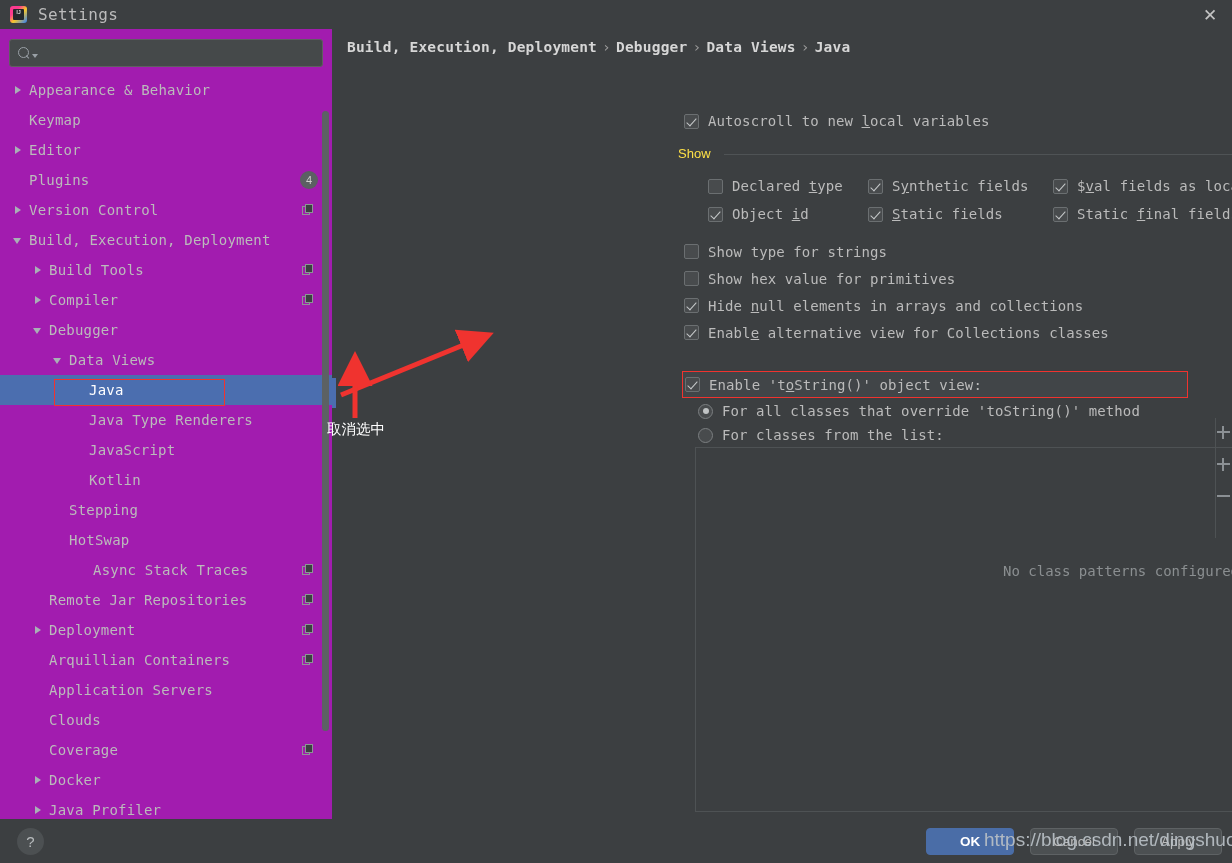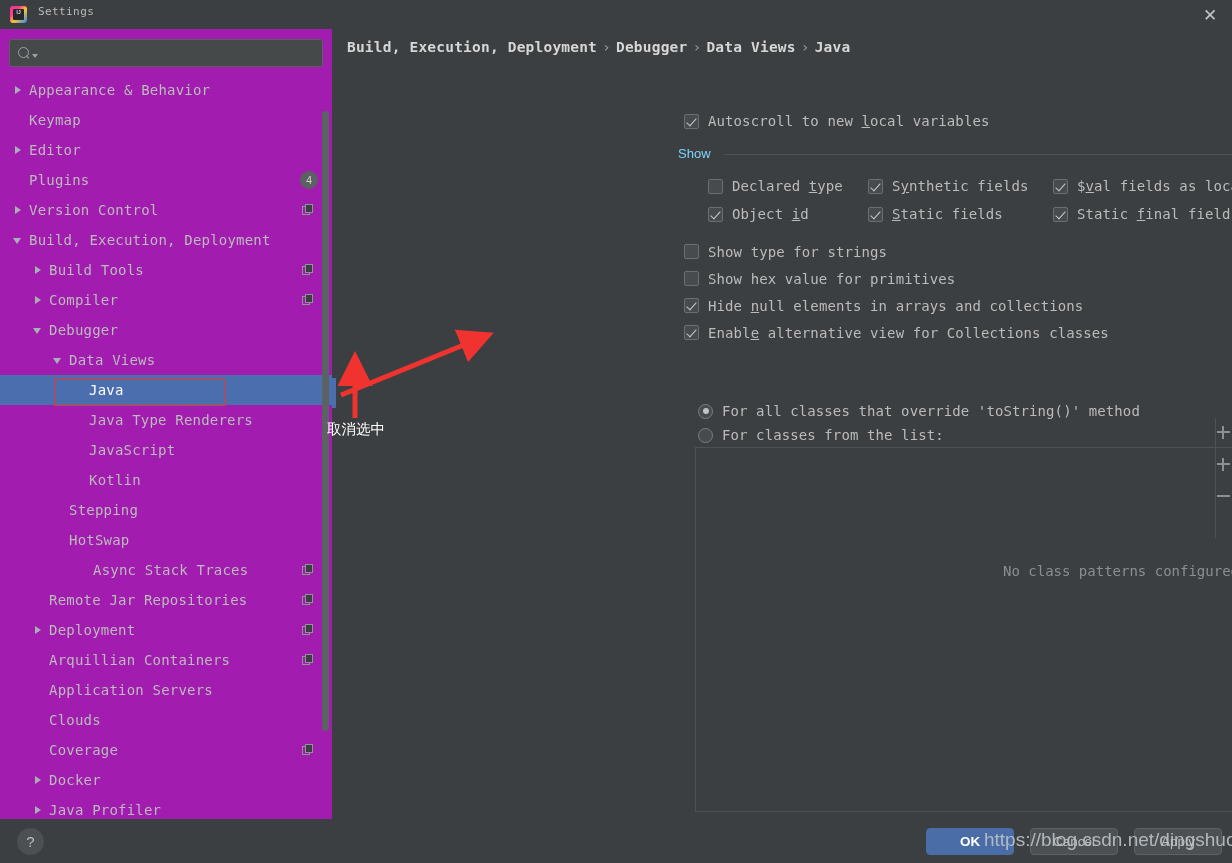--- a/index.html
+++ b/index.html
@@ -29,21 +29,21 @@
   }
   .app-logo .inner {
     position: absolute; left: 3px; top: 3px; width: 11px; height: 11px;
     background: #23272b; border-radius: 1px;
     color: #ffffff; font-size: 6px; line-height: 5px; text-align: center;
     font-family: "Liberation Sans", sans-serif;
     padding-top: 1px;
   }
   .win-title {
     position: absolute; left: 38px; top: 5px;
-    font-size: 11px; color: #bbbbbb; letter-spacing: .4px;
+    font-size: 16px; color: #bbbbbb; letter-spacing: .4px;
   }
   .close-btn {
     position: absolute; right: 8px; top: 2px;
     width: 28px; height: 26px;
     display: flex; align-items: center; justify-content: center;
     color: #c3c3c3; font-size: 17px;
     font-family: "Liberation Sans", sans-serif;
     cursor: pointer;
   }
 
@@ -165,21 +165,21 @@
   }
   .mn { text-decoration: underline; }
 
   .autoscroll { position: absolute; left: 352px; top: 84px; }
 
   .show-group {
     position: absolute; left: 346px; top: 117px; width: 900px;
   }
   .group-title {
     position: absolute; left: 0; top: 0;
-    font-size: 13px; color: #7dd3fc;
+    font-size: 13px; color: #fde047;
     font-family: "Liberation Sans", sans-serif;
     background: #3c3f41; padding-right: 7px; z-index: 2;
   }
   .group-line {
     position: absolute; left: 46px; top: 8px; right: 0; height: 1px;
     background: #4f5355;
   }
   .show-grid {
     position: absolute; left: 30px; top: 26px;
   }
@@ -510,20 +510,26 @@
         <div class="opt-line checkrow">
           <div class="cb checked"></div>
           <span class="cb-label">Hide <span class="mn">n</span>ull elements in arrays and collections</span>
         </div>
         <div class="opt-line checkrow">
           <div class="cb checked"></div>
           <span class="cb-label">Enabl<span class="mn">e</span> alternative view for Collections classes</span>
         </div>
       </div>
 
+    <div class="tostring-row">
+      <div class="cb checked"></div>
+      <span class="cb-label">
+        Enable 't<span class="mn">o</span>String()' object view:
+      </span>
+    </div>
 
     <div class="radios" id="radios">
         <div class="radio-line">
           <div class="rb selected"></div>
           <span class="cb-label">For all classes that override 'toString()' method</span>
         </div>
         <div class="radio-line">
           <div class="rb"></div>
           <span class="cb-label">For classes from the list:</span>
         </div>

